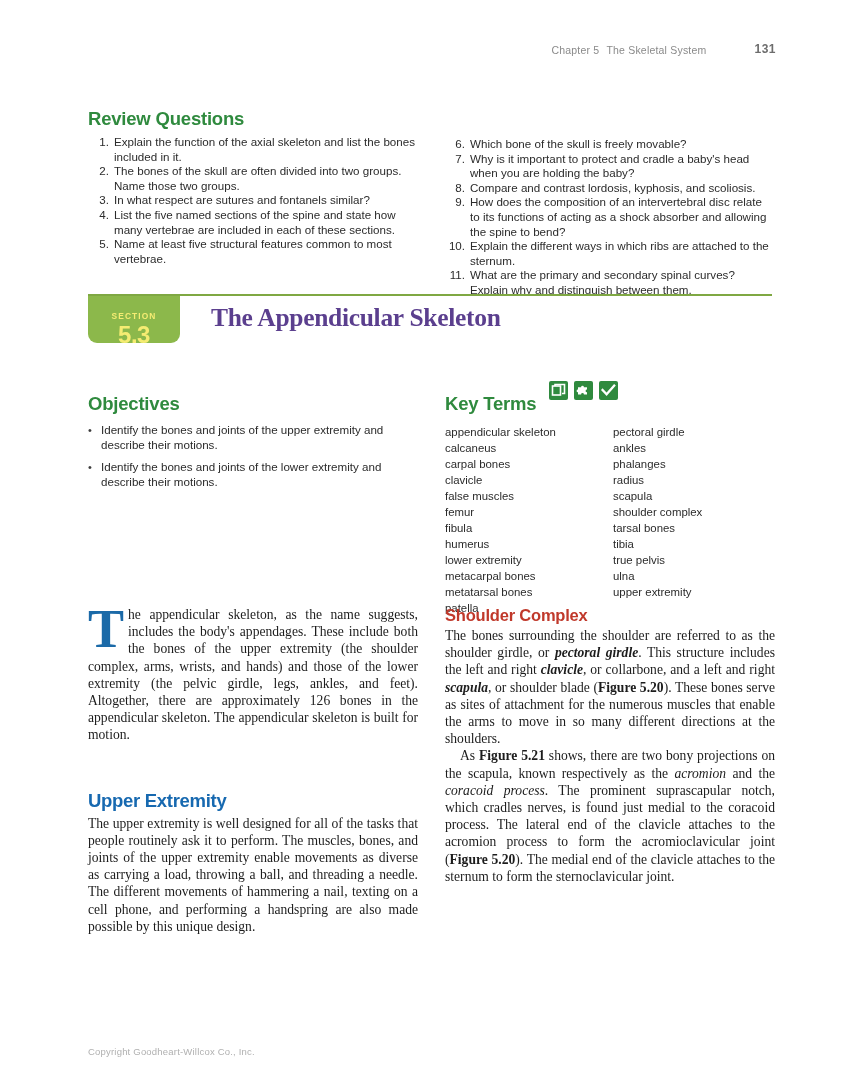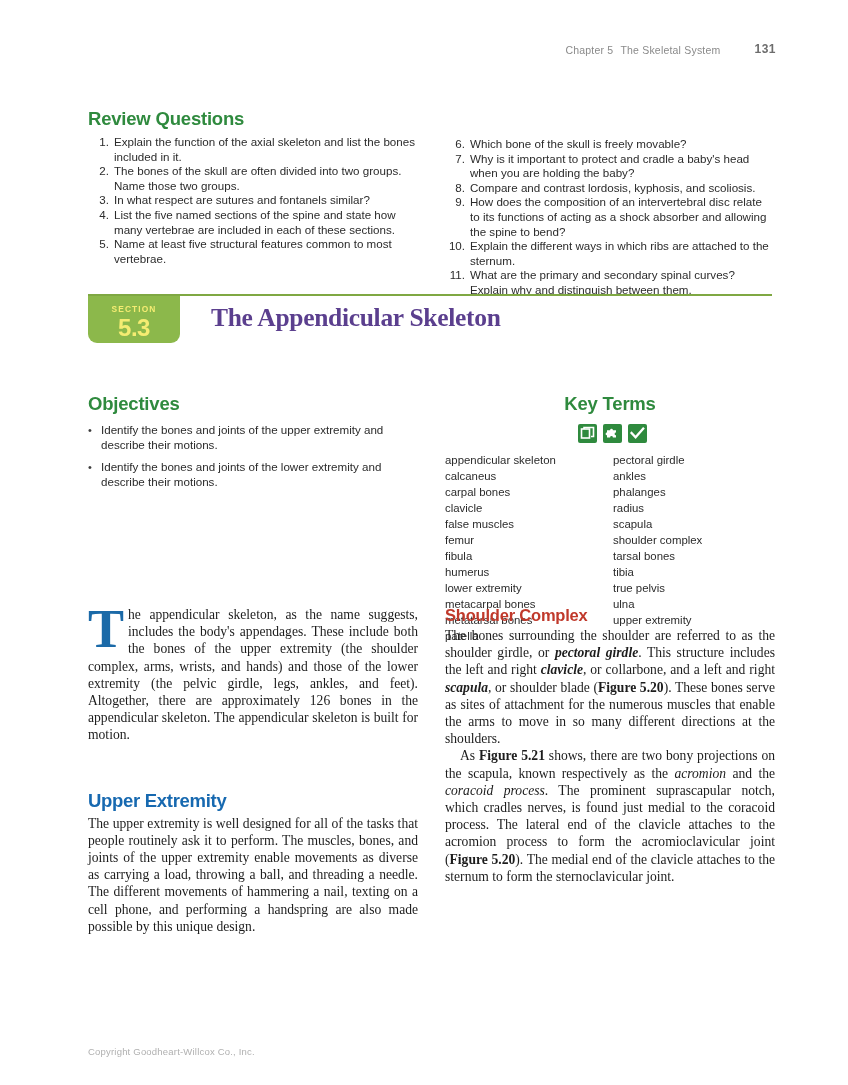--- a/index.html
+++ b/index.html
@@ -27,21 +27,21 @@
     left: 84px;
     right: 72px;
     display: flex;
     justify-content: flex-end;
     align-items: flex-end;
     font-size: 10.5px;
     color: #8a8a8a;
     letter-spacing: 0.2px;
   }
   .runhead .chap { margin-right: 7px; }
-  .runhead .sect { margin-right: 34px; }
+  .runhead .sect { margin-right: 48px; }
   .runhead .pageno {
     font-weight: bold;
     color: #6d6d6d;
     font-size: 12px;
     letter-spacing: 0.5px;
   }
 
   
   .review-wrap {
     position: absolute;
@@ -94,21 +94,21 @@
   .section-badge {
     position: absolute;
     top: 296px;
     left: 88px;
     width: 92px;
     height: 47px;
     background: #8cb84b;
     border-radius: 0 0 9px 9px;
     color: #f5ec72;
     text-align: center;
-    padding-top: 8px;
+    padding-top: 15px;
   }
   .section-badge .lbl {
     font-size: 8.4px;
     font-weight: bold;
     letter-spacing: 1.1px;
     display: block;
     line-height: 11px;
   }
   .section-badge .num {
     font-size: 24px;
@@ -158,21 +158,20 @@
   .kt-wrap {
     position: absolute;
     top: 365px;
     left: 445px;
     width: 330px;
   }
   .kt-head {
     display: flex;
     align-items: center;
     gap: 9px;
-    flex-direction: column;
   }
   .kt-icons { display: flex; gap: 6px; margin-left: 4px; }
   .kt-icon {
     width: 19px;
     height: 19px;
     background: #2f8a3e;
     border-radius: 2px;
     position: relative;
     display: inline-block;
   }

